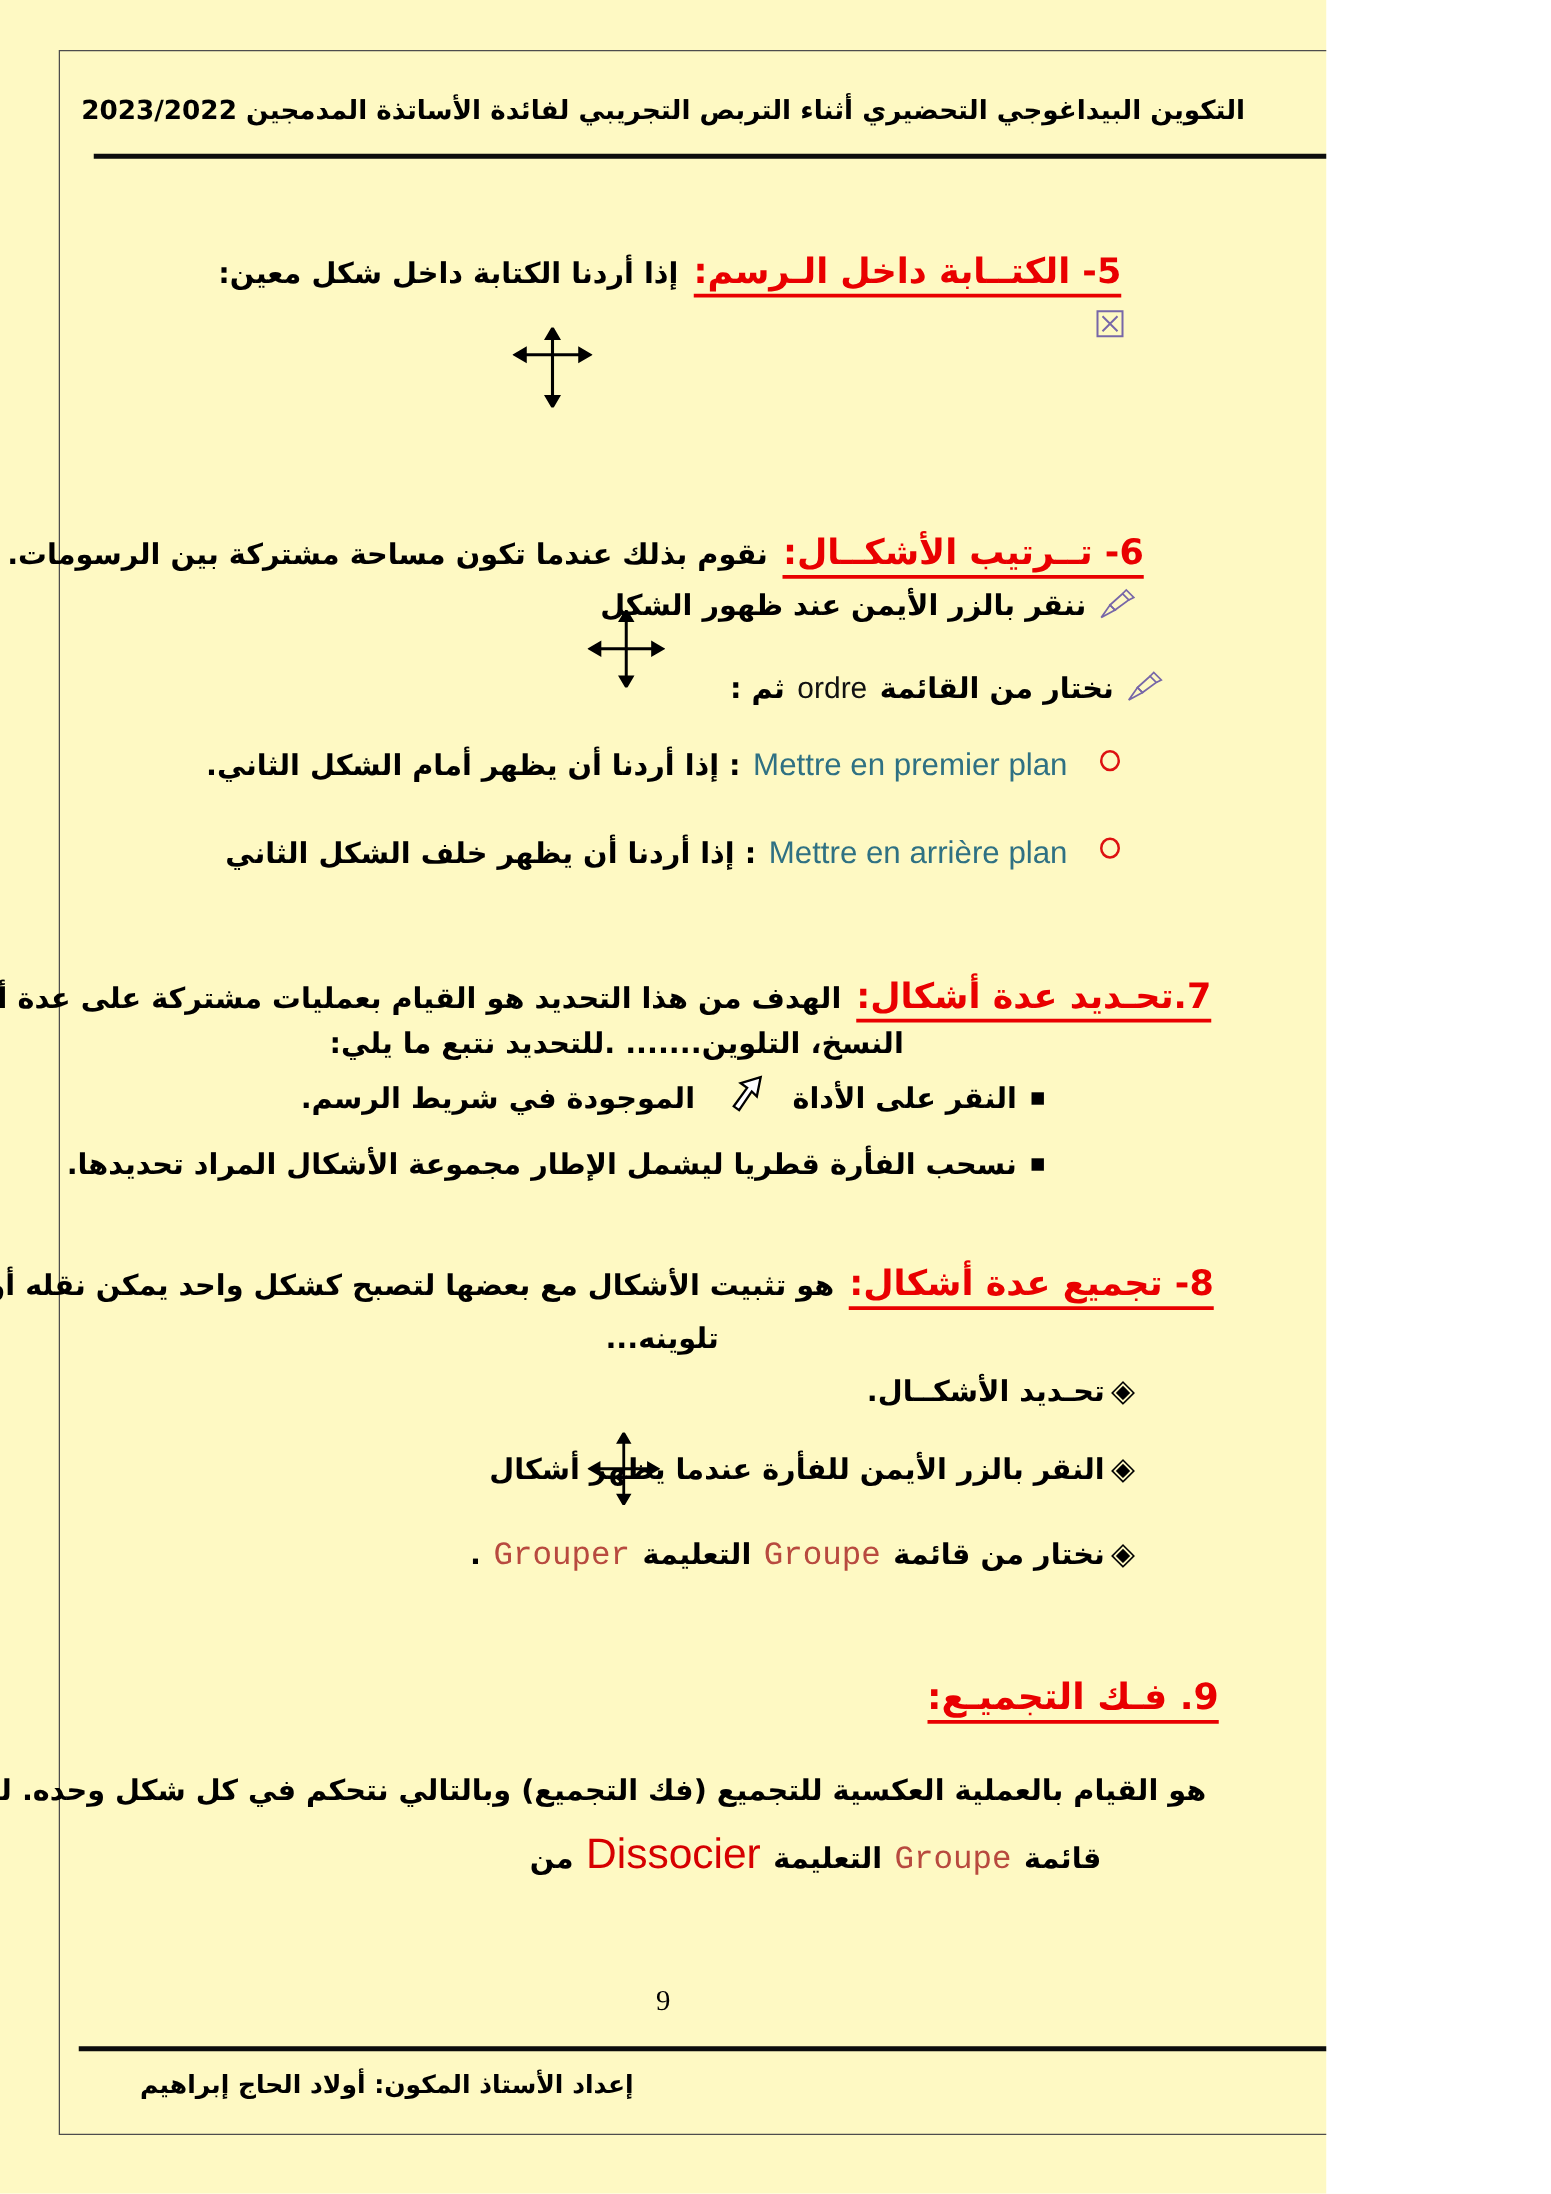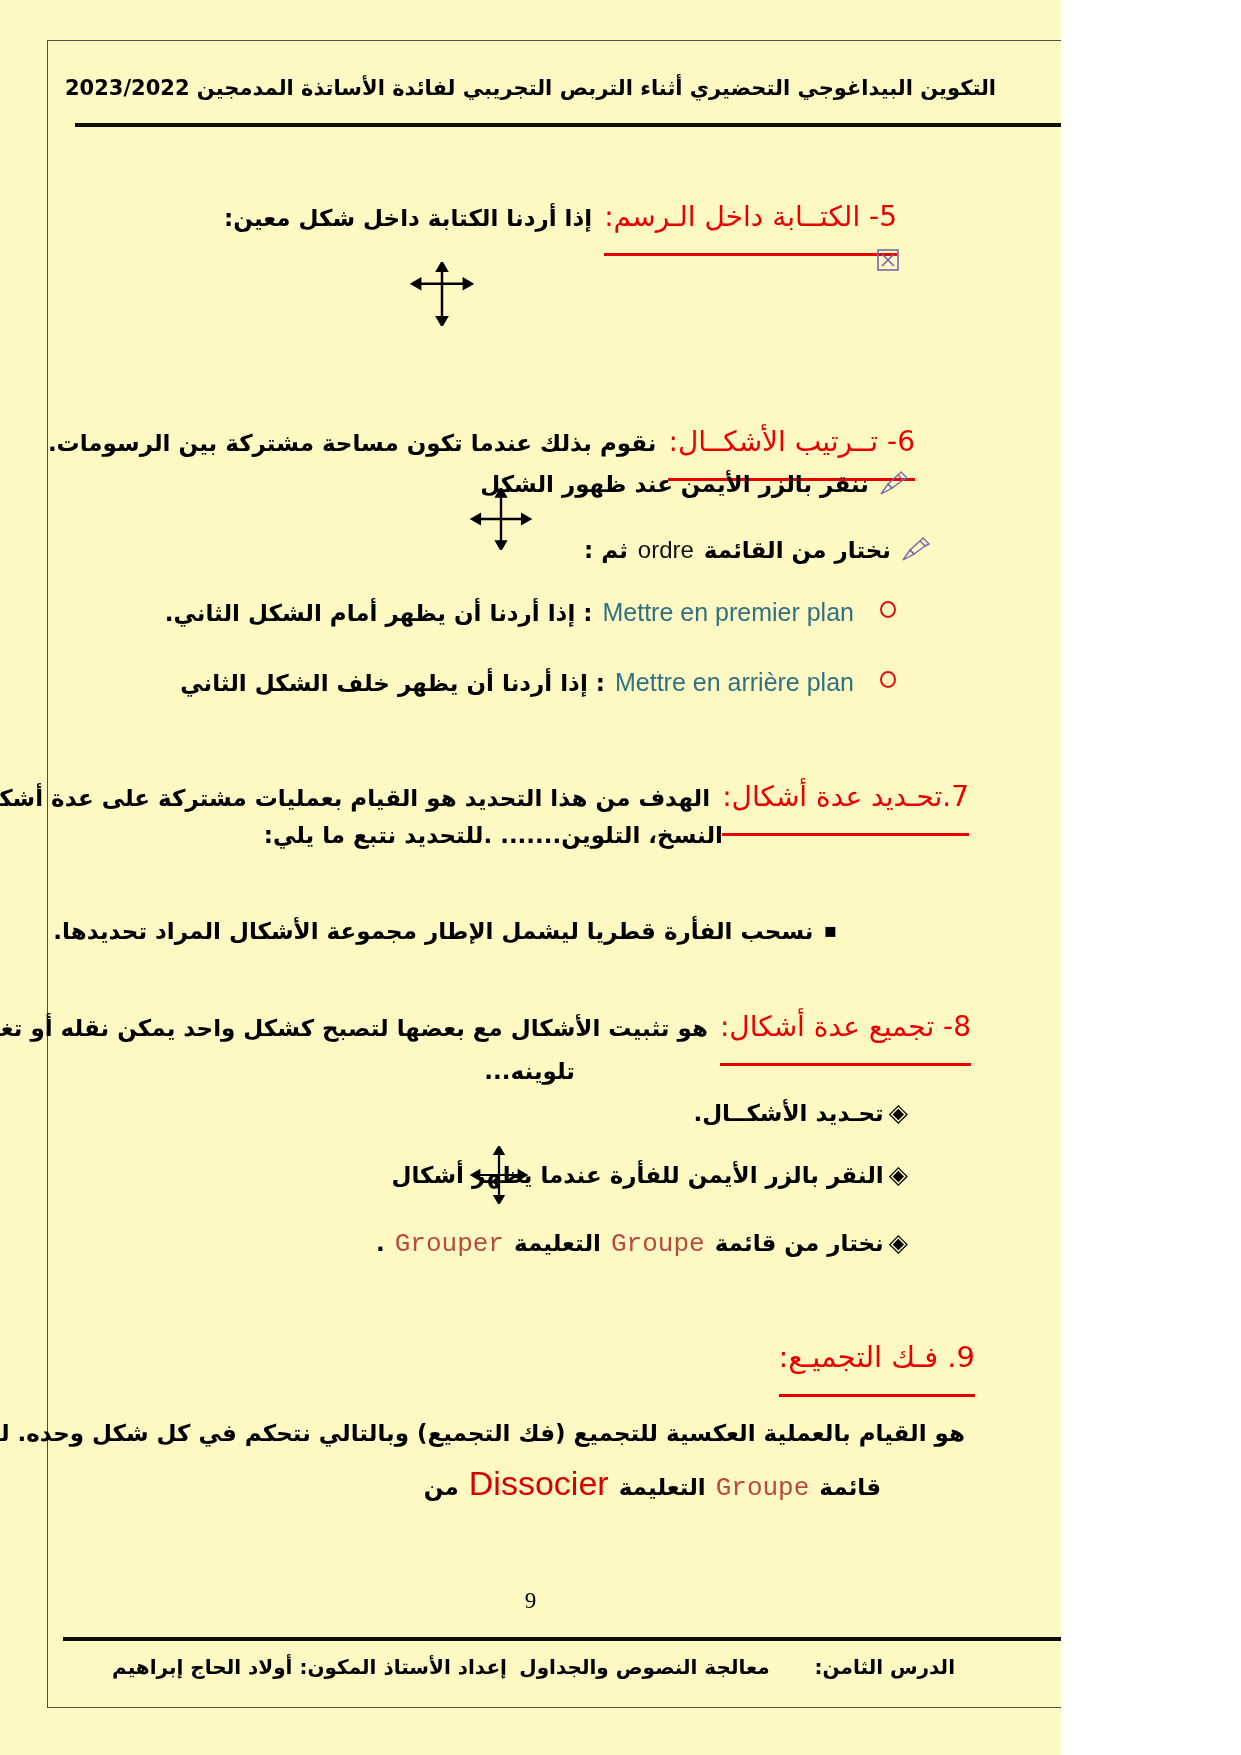--- a/index.html
+++ b/index.html
@@ -5,22 +5,22 @@
   html,body{margin:0;padding:0;background:#ffffff;}
   .page{position:relative;width:1061px;height:1755px;background:#fef9c3;overflow:hidden;
         font-family:"DejaVu Sans",sans-serif;color:#000;}
   .frame{position:absolute;left:47px;top:40px;width:1144px;height:1666px;border:1px solid #4d4d4d;}
   .rule{position:absolute;background:#0d0d0d;height:4px;}
   #hrule{left:75px;top:123px;width:1085px;}
   #frule{left:63px;top:1637px;width:1122px;}
   .title{position:absolute;top:76px;left:0;width:100%;text-align:center;direction:rtl;
          font-size:21px;font-weight:bold;}
   .line{position:absolute;direction:rtl;white-space:nowrap;font-weight:bold;font-size:23px;}
-  .rh{color:#e90000;font-size:28px;font-weight:normal;border-bottom:3px solid #e90000;
-      padding-bottom:20px;margin-left:12px;}
+  .rh{color:#e90000;font-size:28px;font-weight:bold;border-bottom:3px solid #e90000;
+      padding-bottom:2px;margin-left:12px;}
   .rh9{font-size:29px;}
   .lat{font-family:"Liberation Sans","DejaVu Sans",sans-serif;font-weight:500;margin:0 10px;}
   .fr-ajouter{font-size:27px;color:#111;font-weight:600;}
   .fr-ordre{font-size:24px;color:#111;}
   .fr-teal{font-size:25px;color:#2f7183;}
   .fr-groupe{font-size:26px;color:#b84a3f;font-family:Liberation Mono, monospace;}
   .fr-dissocier{font-size:34px;color:#d60000;}
   .obul{display:inline-block;width:12px;height:13px;border:2px solid #d11;border-radius:50%;
         margin-left:16px;vertical-align:3px;}
   .sq{font-size:20px;margin-left:10px;vertical-align:2px;}
@@ -116,20 +116,25 @@
   </div>
 
   <div class="line" style="top:780px;right:92px">
     <span class="rh">7.تحـديد عدة أشكال:</span><span>الهدف من هذا التحديد هو القيام بعمليات مشتركة على عدة أشكال مثل النقل،</span>
   </div>
 
   <div class="line" style="top:822px;right:338px">
     <span>النسخ، التلوين....... .للتحديد نتبع ما يلي:</span>
   </div>
 
+  <div class="line" style="top:858px;right:224px">
+    <span class="sq">▪</span><span>النقر على الأداة</span><span class="ico" style="margin:0 22px"><svg width="34" height="32" viewBox="0 0 26 26">
+          <polygon points="24,3 11,7 15.2,10 6.5,22 10,24.5 18.2,12.3 21.5,15.5" fill="#fff" stroke="#000" stroke-width="1.5"></polygon>
+        </svg></span><span>الموجودة  في شريط الرسم.</span>
+  </div>
 
   <div class="line" style="top:918px;right:224px">
     <span class="sq">▪</span><span>نسحب الفأرة قطريا ليشمل الإطار مجموعة الأشكال المراد تحديدها.</span>
   </div>
 
   <div class="line" style="top:1010px;right:90px">
     <span class="rh">8- تجميع عدة أشكال:</span><span>هو تثبيت الأشكال مع بعضها لتصبح كشكل واحد يمكن نقله أو تغيير حجمه،</span>
   </div>
 
   <div class="line" style="top:1058px;right:486px">
@@ -169,21 +174,18 @@
     <span>هو القيام بالعملية العكسية للتجميع (فك التجميع) وبالتالي نتحكم في كل شكل وحده. للقيام بذلك نختار</span>
   </div>
 
   <div class="line" style="top:1464px;right:180px">
     <span>قائمة</span><span class="lat fr-groupe">Groupe</span><span>التعليمة</span><span class="lat fr-dissocier">Dissocier</span><span>من</span>
   </div>
 
   <div class="pagenum">9</div>
   <div class="rule" id="frule"></div>
 
-  <div class="foot" style="right:106px">
-    <span class="gapL">الدرس الثامن:</span><span>معالجة النصوص والجداول</span>
-  </div>
 
   <div class="foot" style="left:112px">
     <span>إعداد الأستاذ المكون: أولاد الحاج إبراهيم</span>
   </div>
 
 </div>
 
 </body></html>

